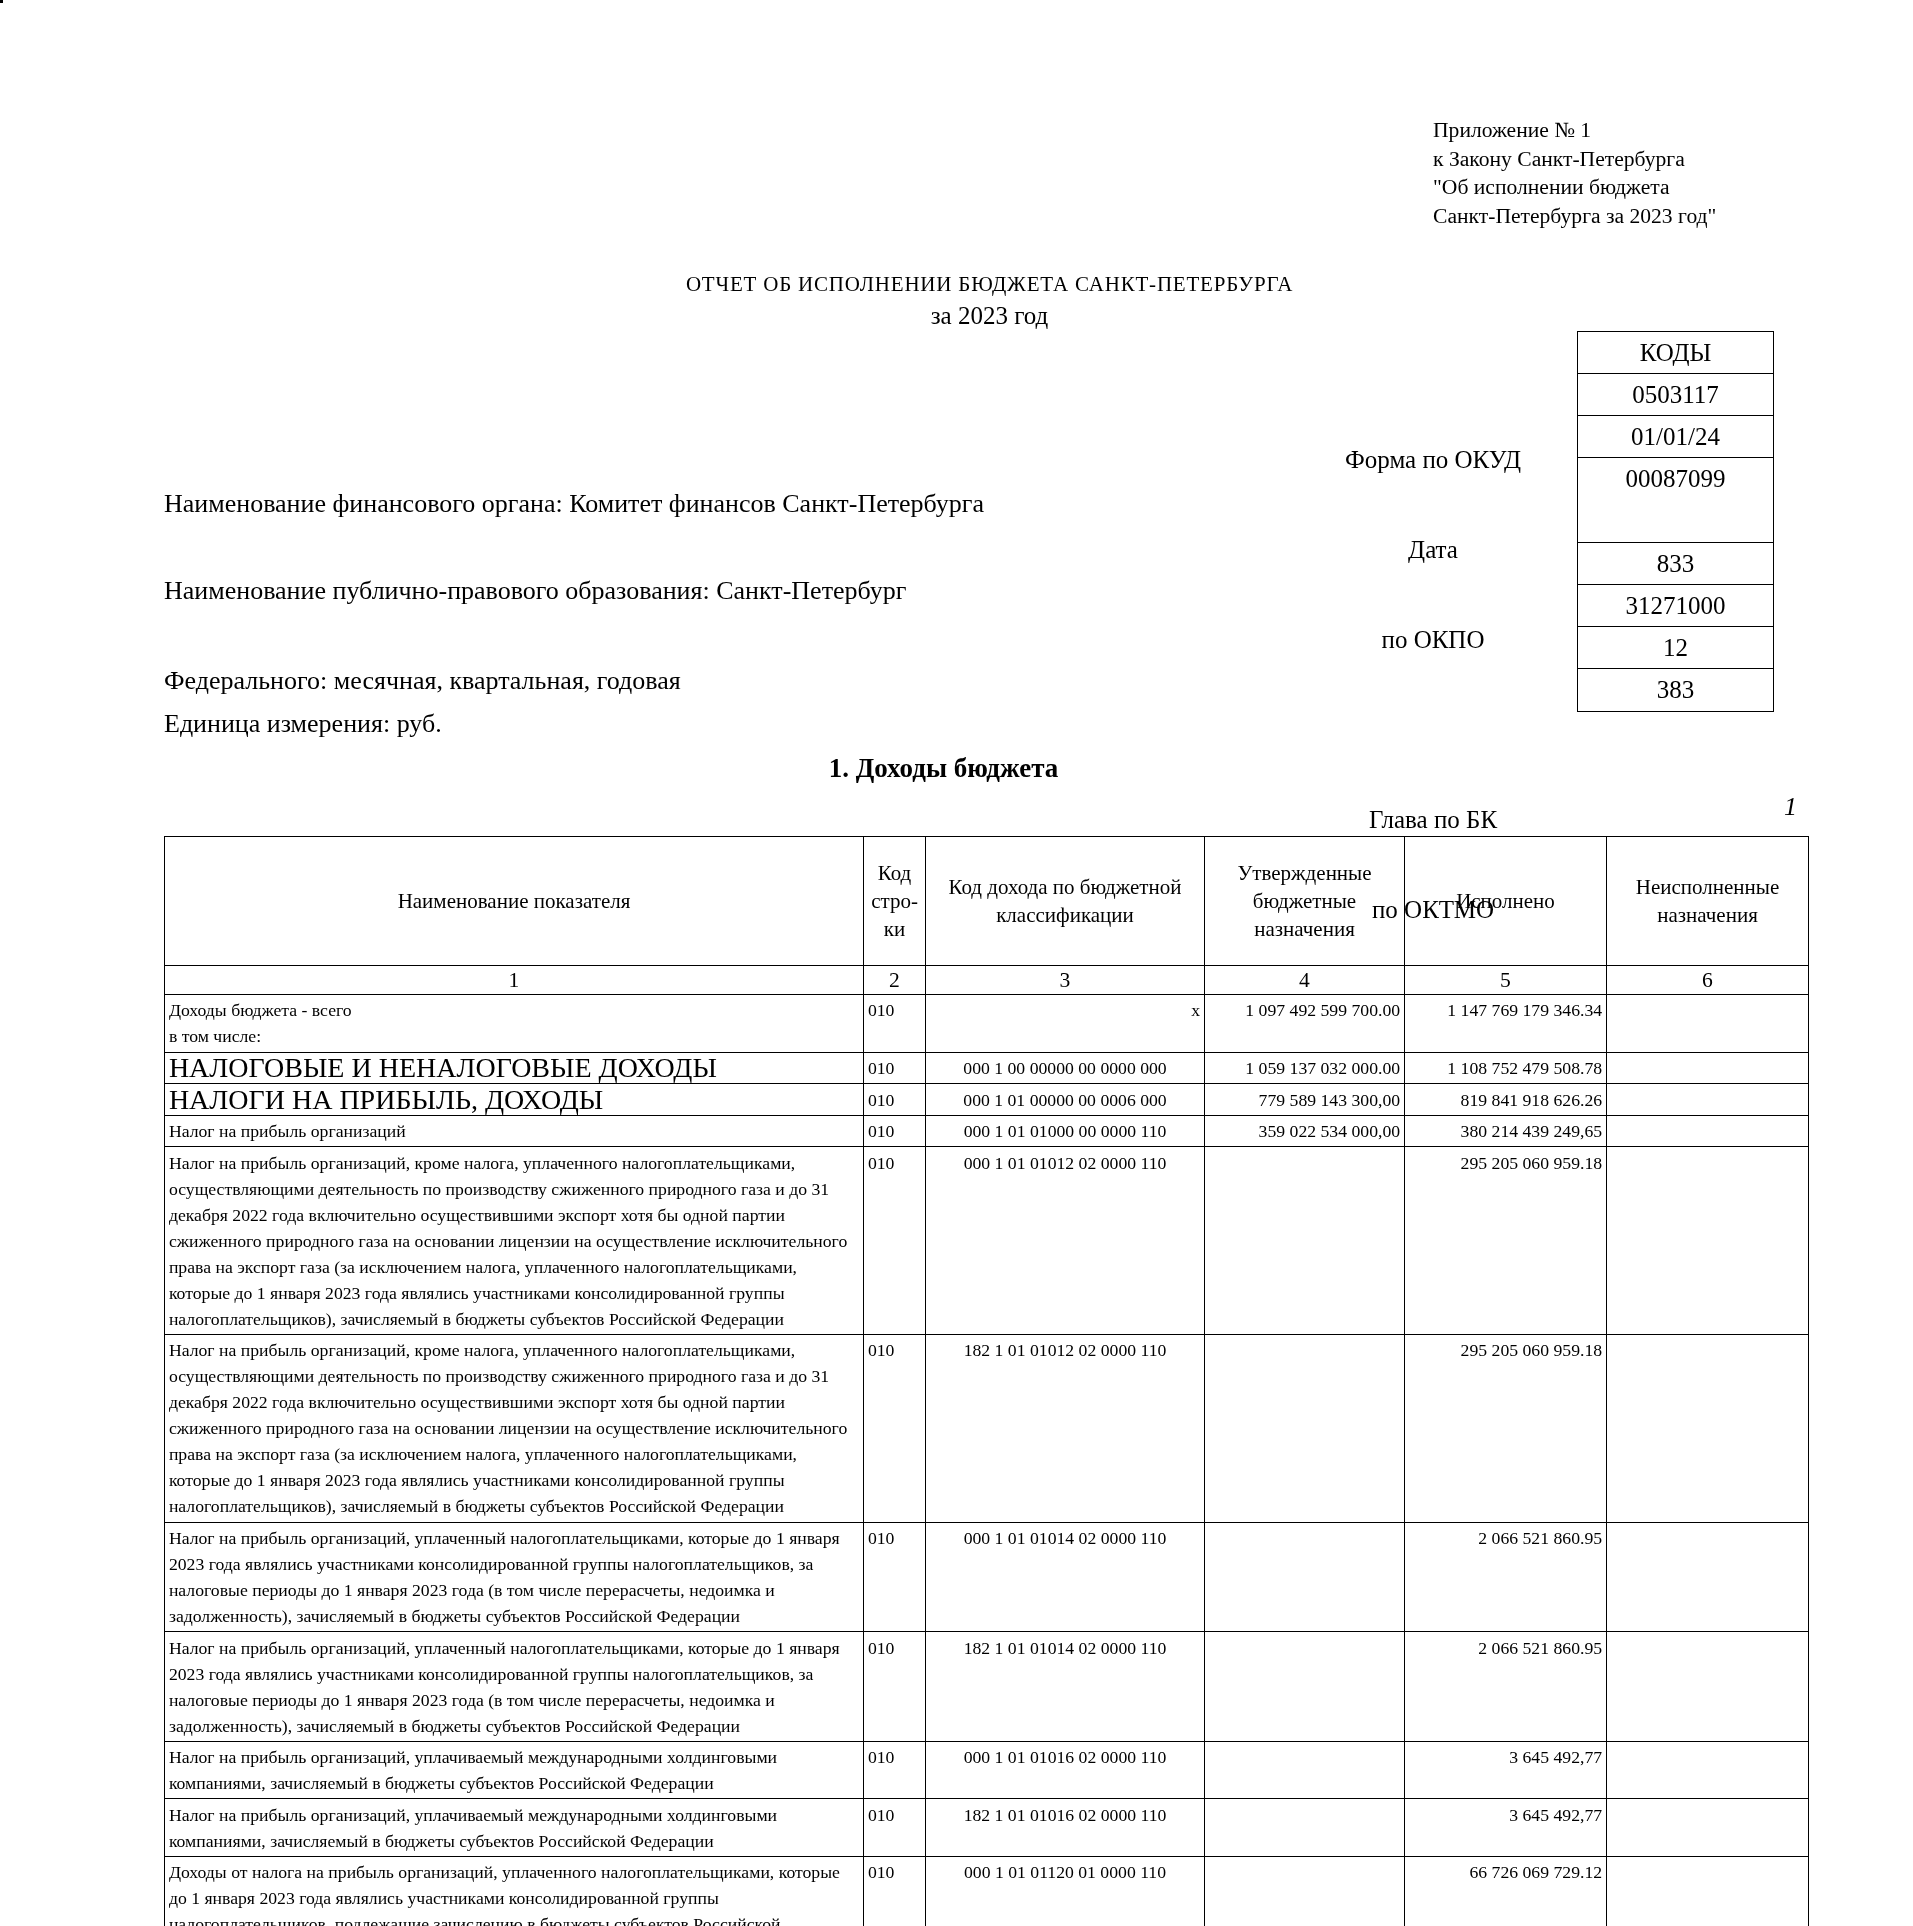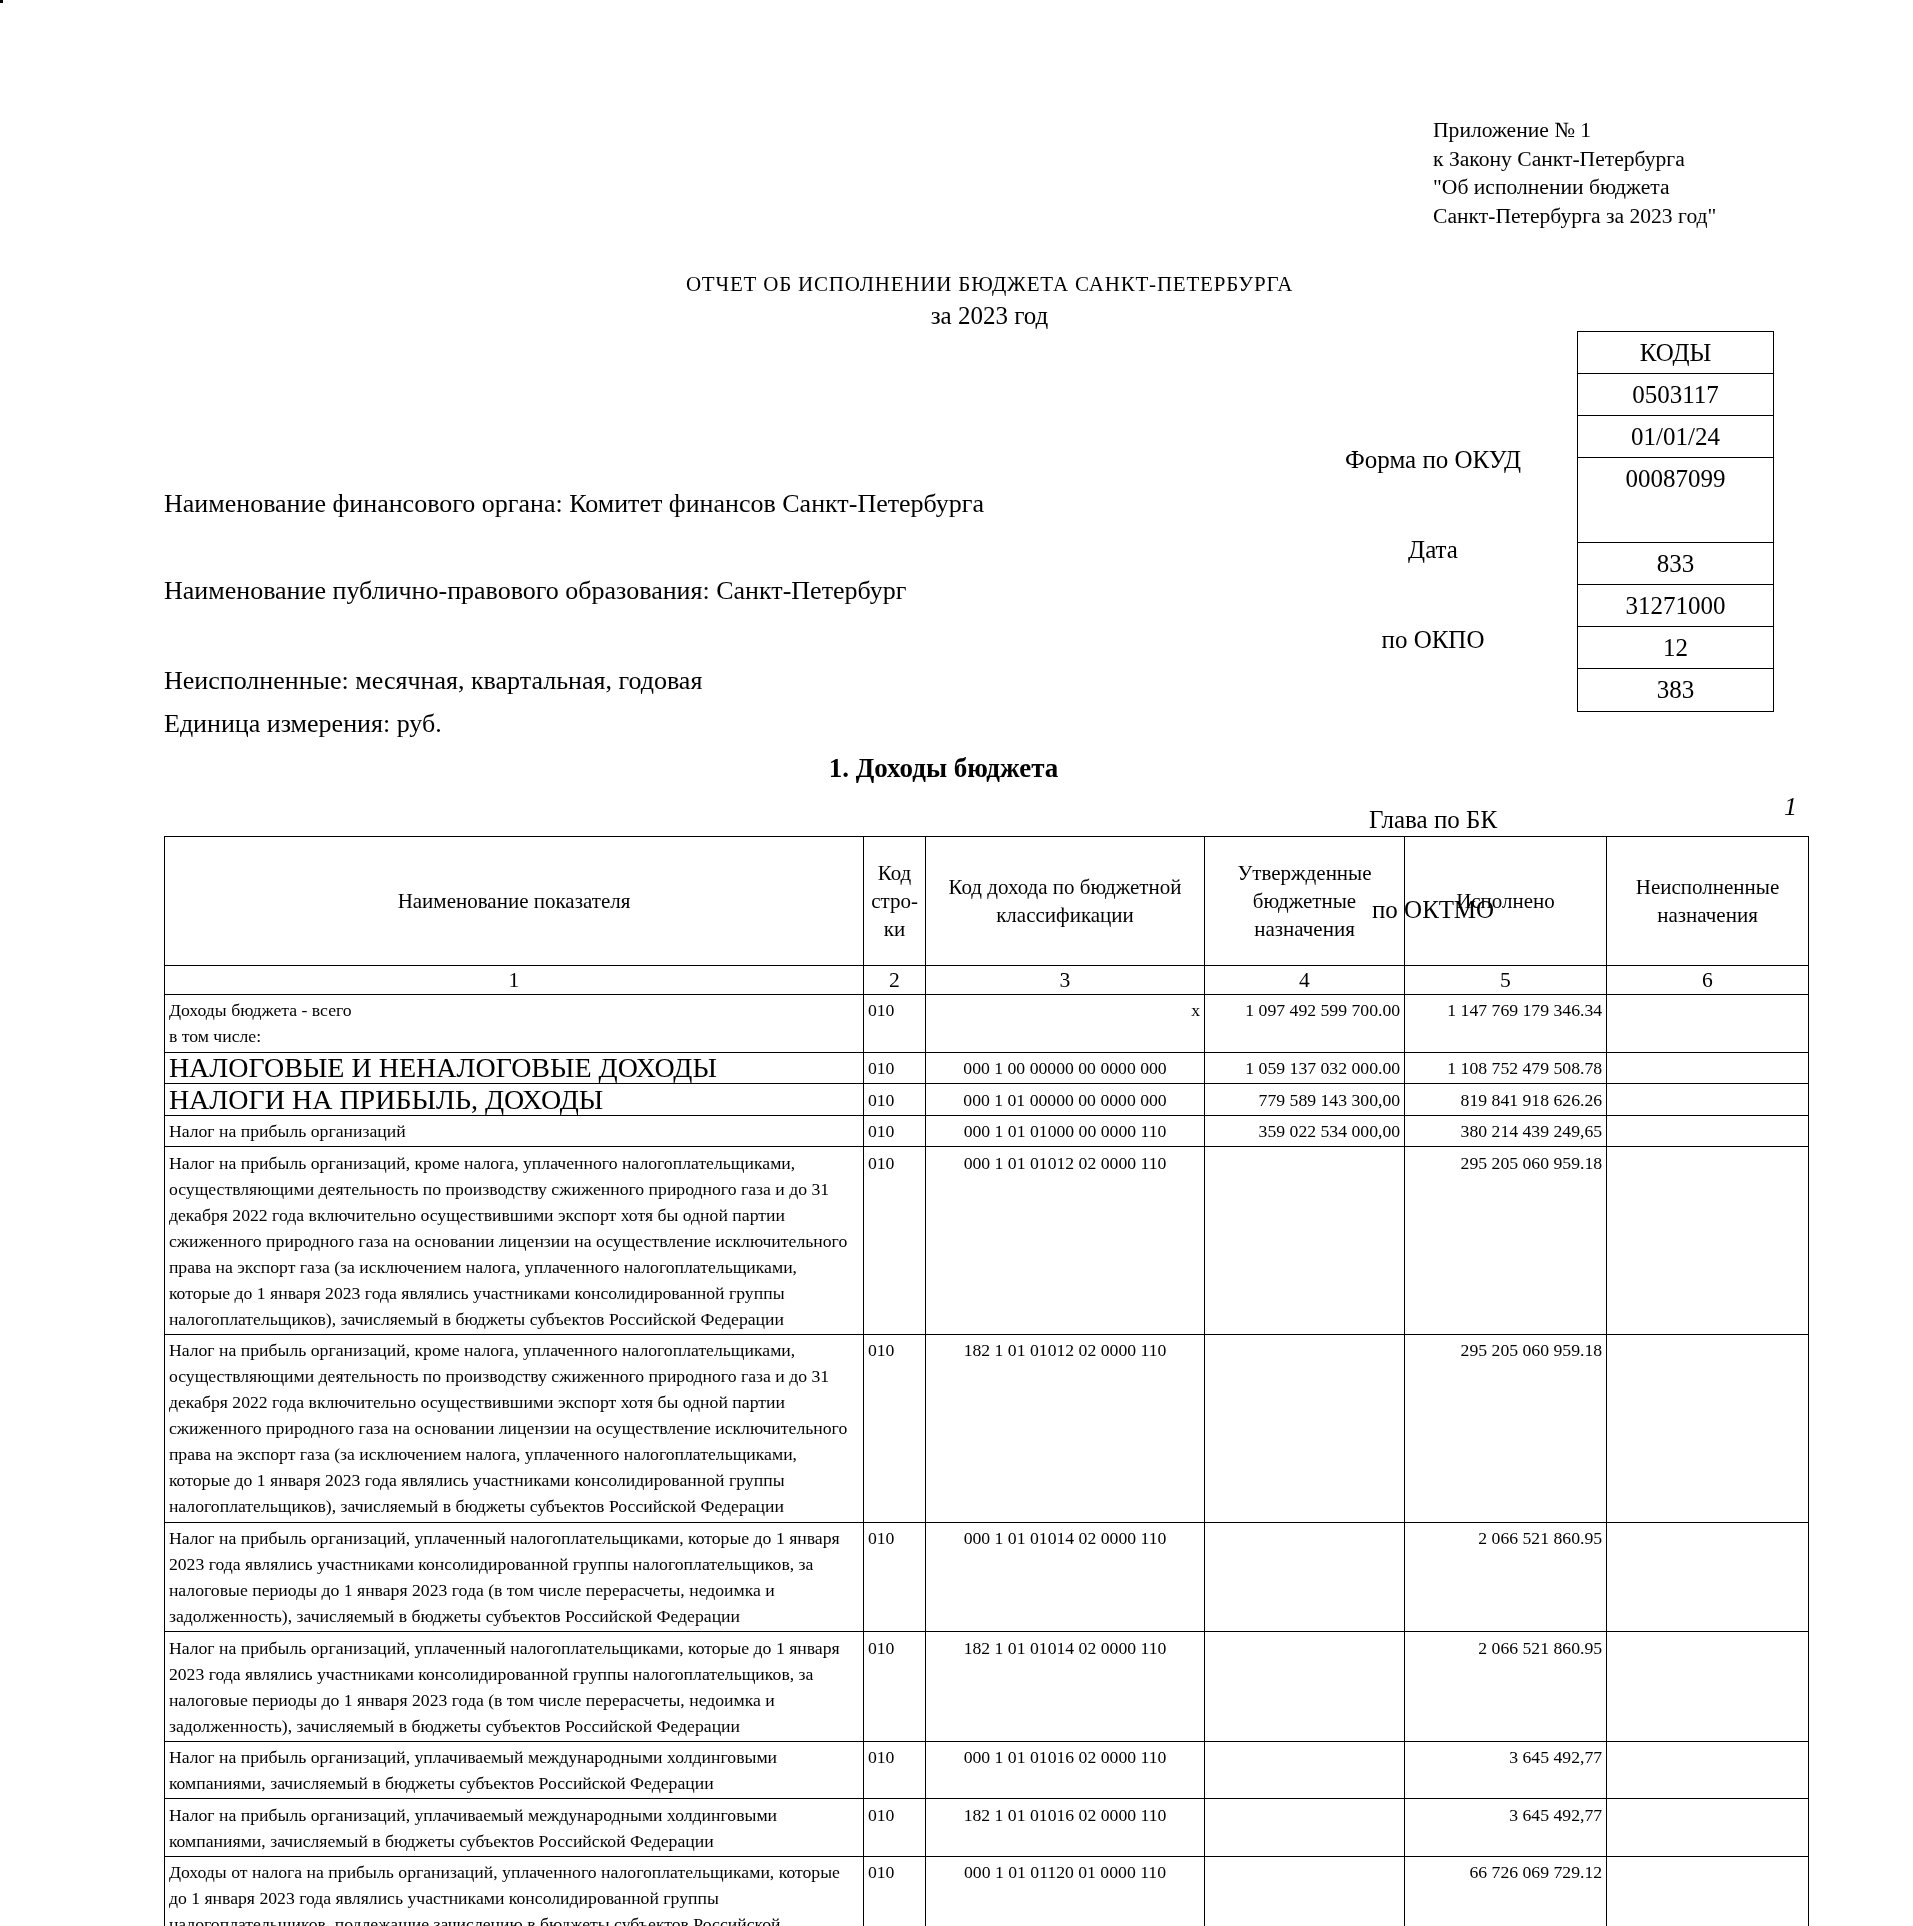--- a/index.html
+++ b/index.html
@@ -90,21 +90,21 @@
   <div class="cell">01/01/24</div>
   <div class="cell tall">00087099</div>
   <div class="cell">833</div>
   <div class="cell">31271000</div>
   <div class="cell">12</div>
   <div class="cell">383</div>
 </div>
 
 <div class="meta" style="top:489px;">Наименование финансового органа: Комитет финансов Санкт-Петербурга</div>
 <div class="meta" style="top:576px;">Наименование публично-правового образования: Санкт-Петербург</div>
-<div class="meta" style="top:666px;">Неисполненные: месячная, квартальная, годовая</div>
+<div class="meta" style="top:666px;">Федерального: месячная, квартальная, годовая</div>
 <div class="meta" style="top:709px;">Единица измерения: руб.</div>
 
 <div class="section-title">1. Доходы бюджета</div>
 <div class="page-num">1</div>
 
 <table class="report">
   <colgroup>
     <col style="width:699px">
     <col style="width:62px">
     <col style="width:279px">
@@ -144,21 +144,21 @@
         <td class="name caps" style="white-space: pre-line;">НАЛОГОВЫЕ И НЕНАЛОГОВЫЕ ДОХОДЫ</td>
         <td class="code">010</td>
         <td class="kbk">000 1 00 00000 00 0000 000</td>
         <td class="num">1 059 137 032 000.00</td>
         <td class="num">1 108 752 479 508.78</td>
         <td class="num"></td>
       </tr>
       <tr>
         <td class="name caps" style="white-space: pre-line;">НАЛОГИ НА ПРИБЫЛЬ, ДОХОДЫ</td>
         <td class="code">010</td>
-        <td class="kbk">000 1 01 00000 00 0000 000</td>
+        <td class="kbk">000 1 01 00000 00 0006 000</td>
         <td class="num">779 589 143 300,00</td>
         <td class="num">819 841 918 626.26</td>
         <td class="num"></td>
       </tr>
       <tr>
         <td class="name" style="white-space: pre-line;">Налог на прибыль организаций</td>
         <td class="code">010</td>
         <td class="kbk">000 1 01 01000 00 0000 110</td>
         <td class="num">359 022 534 000,00</td>
         <td class="num">380 214 439 249,65</td>

